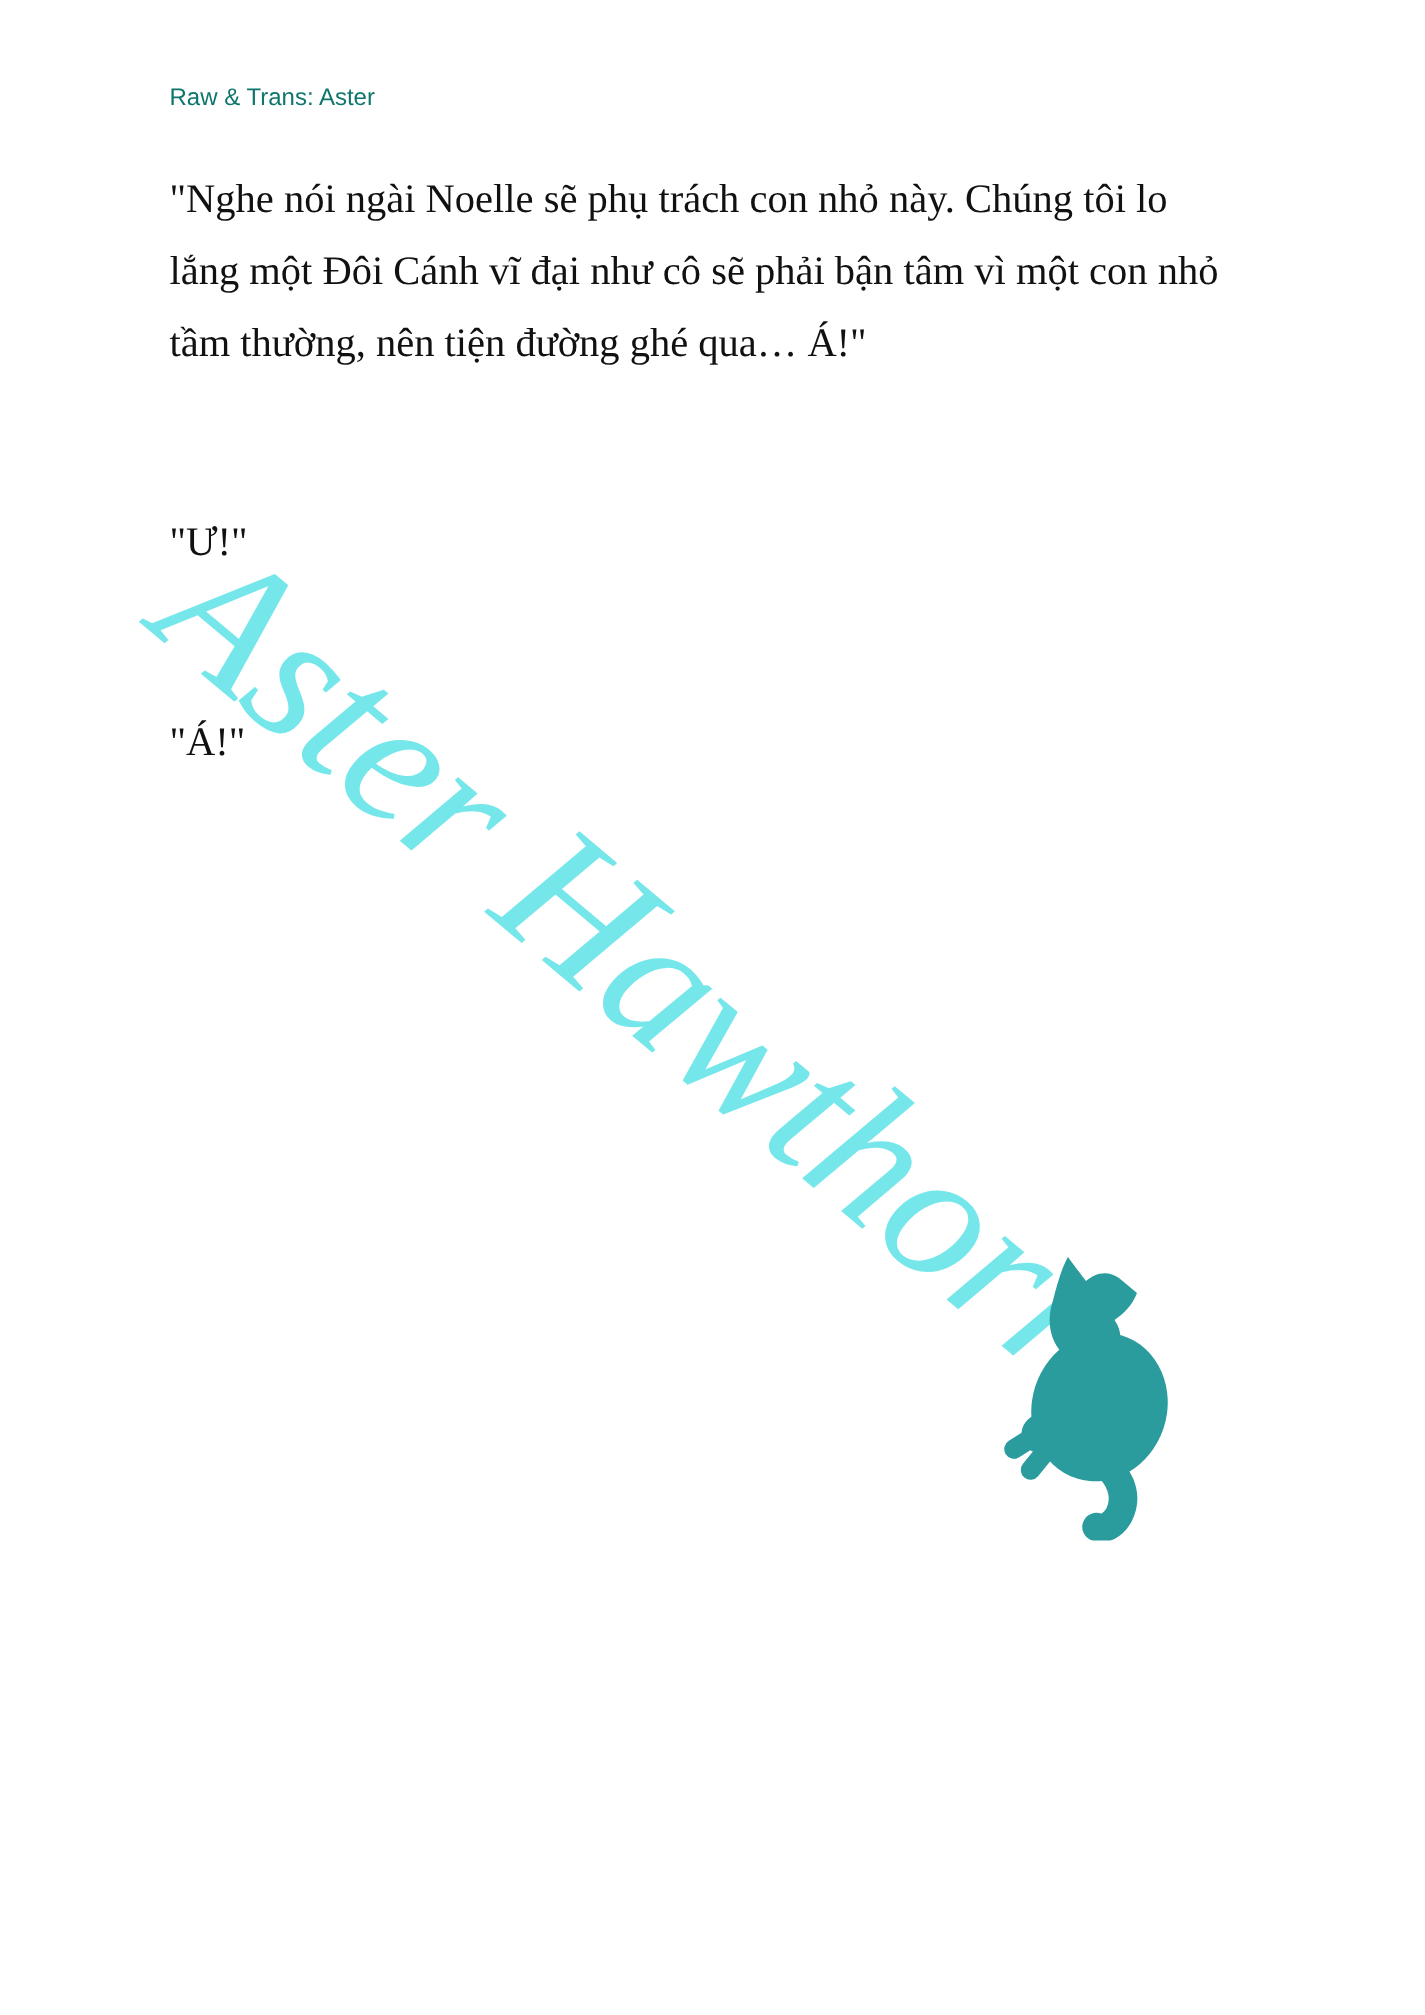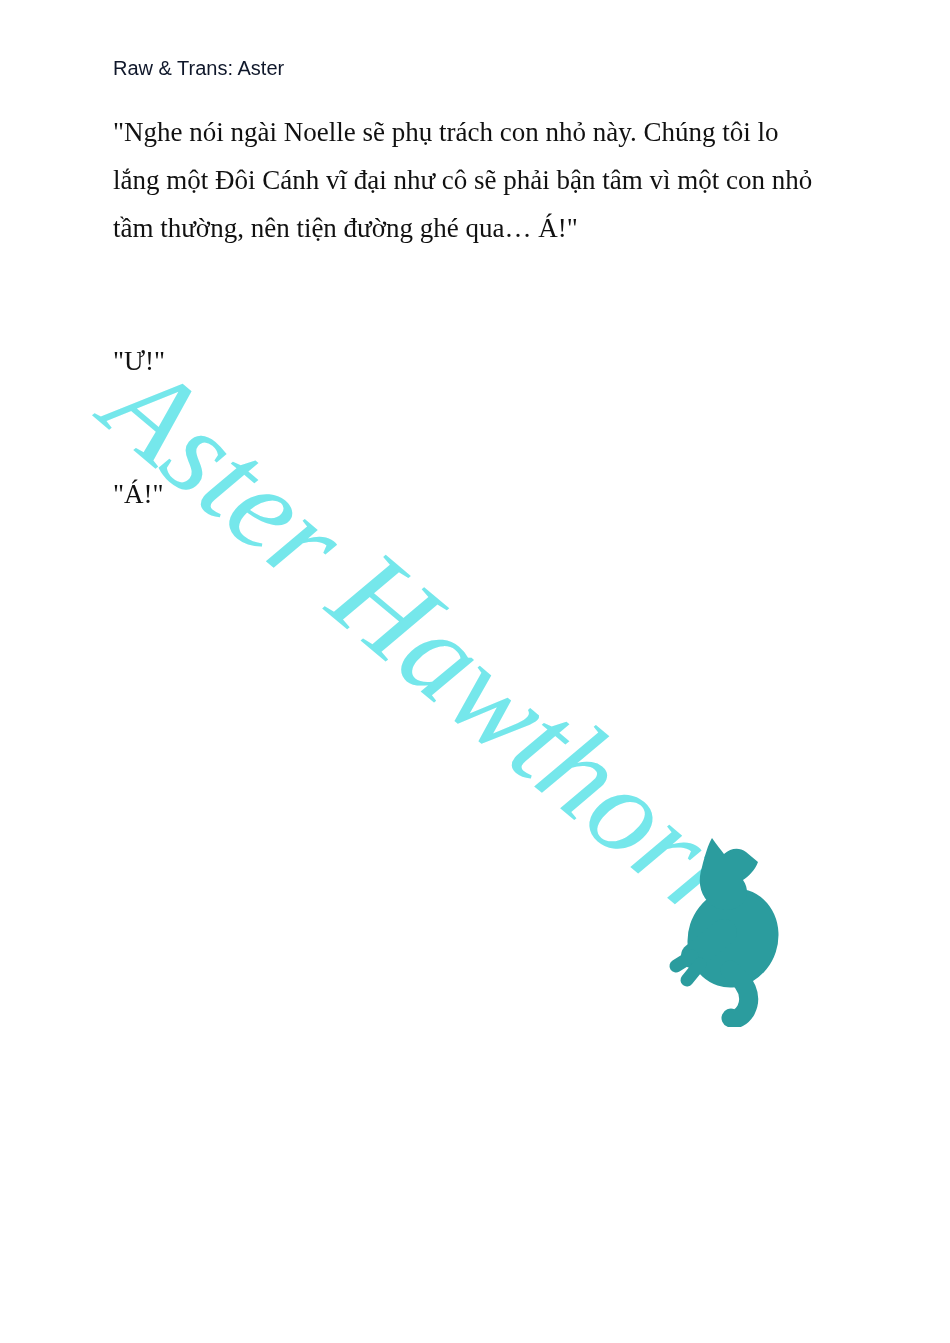--- a/index.html
+++ b/index.html
@@ -7,22 +7,22 @@
     position:relative;
     width:950px; height:1343px;
     background:#ffffff;
     overflow:hidden;
     font-family:"Liberation Serif","DejaVu Serif",serif;
   }
   .credits {
     position:absolute;
     left:113px; top:57px;
     font-family:"Liberation Sans","DejaVu Sans",sans-serif;
-    font-size:20px;
-    color:#0f172a;
+    font-size:16px;
+    color:#0f766e;
     z-index:2;
   }
   .watermark {
     position:absolute;
     left:164px; top:340px;
     transform:rotate(40deg);
     transform-origin:0 0;
     font-family:"Liberation Serif","DejaVu Serif",serif;
     font-style:italic;
     font-size:125px;

